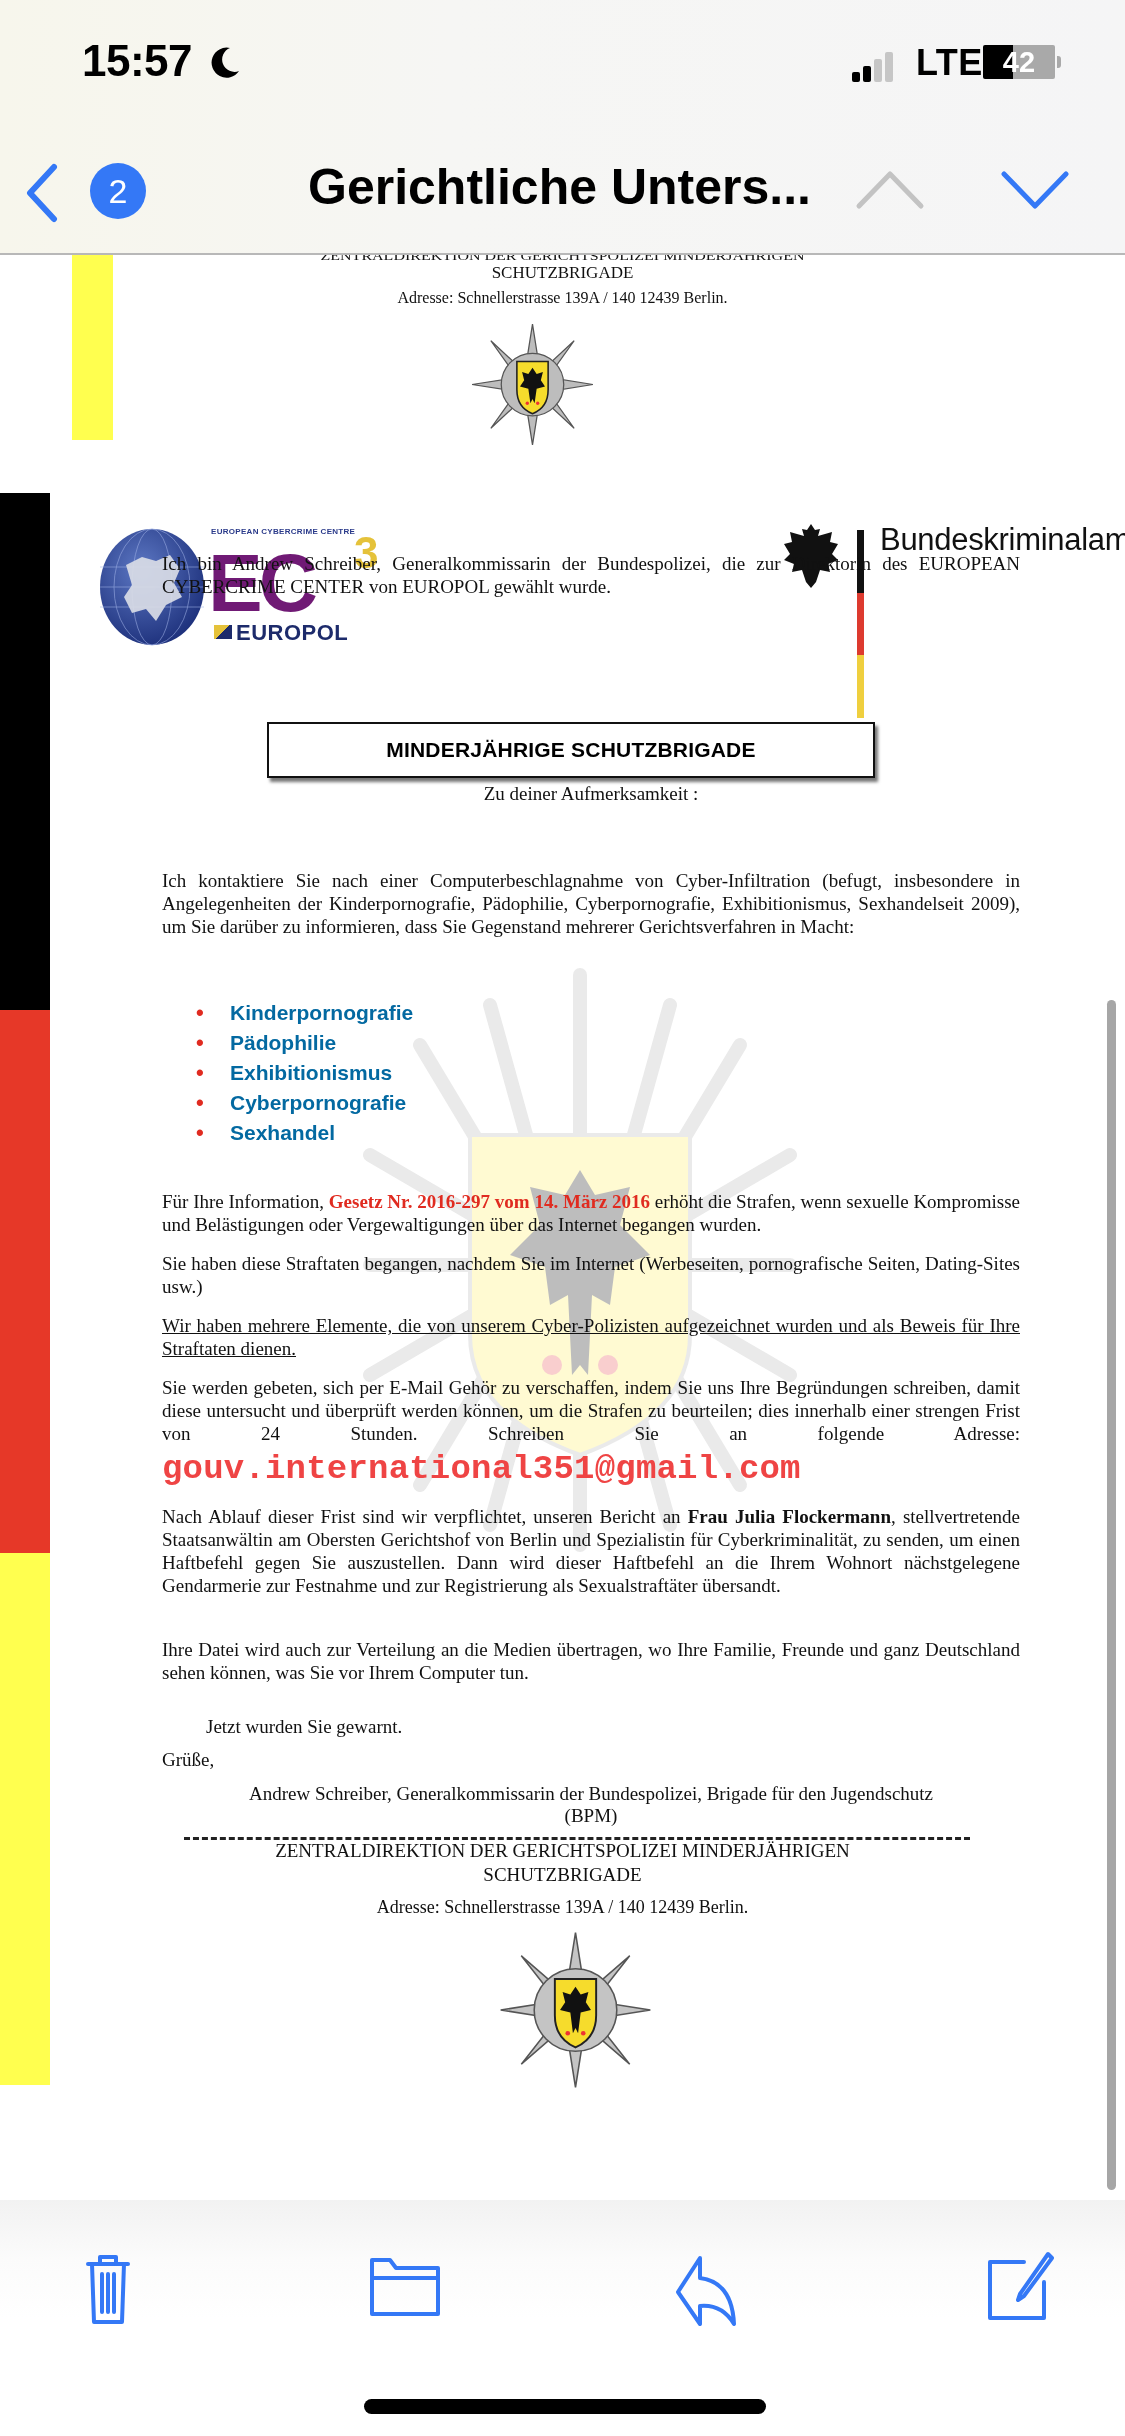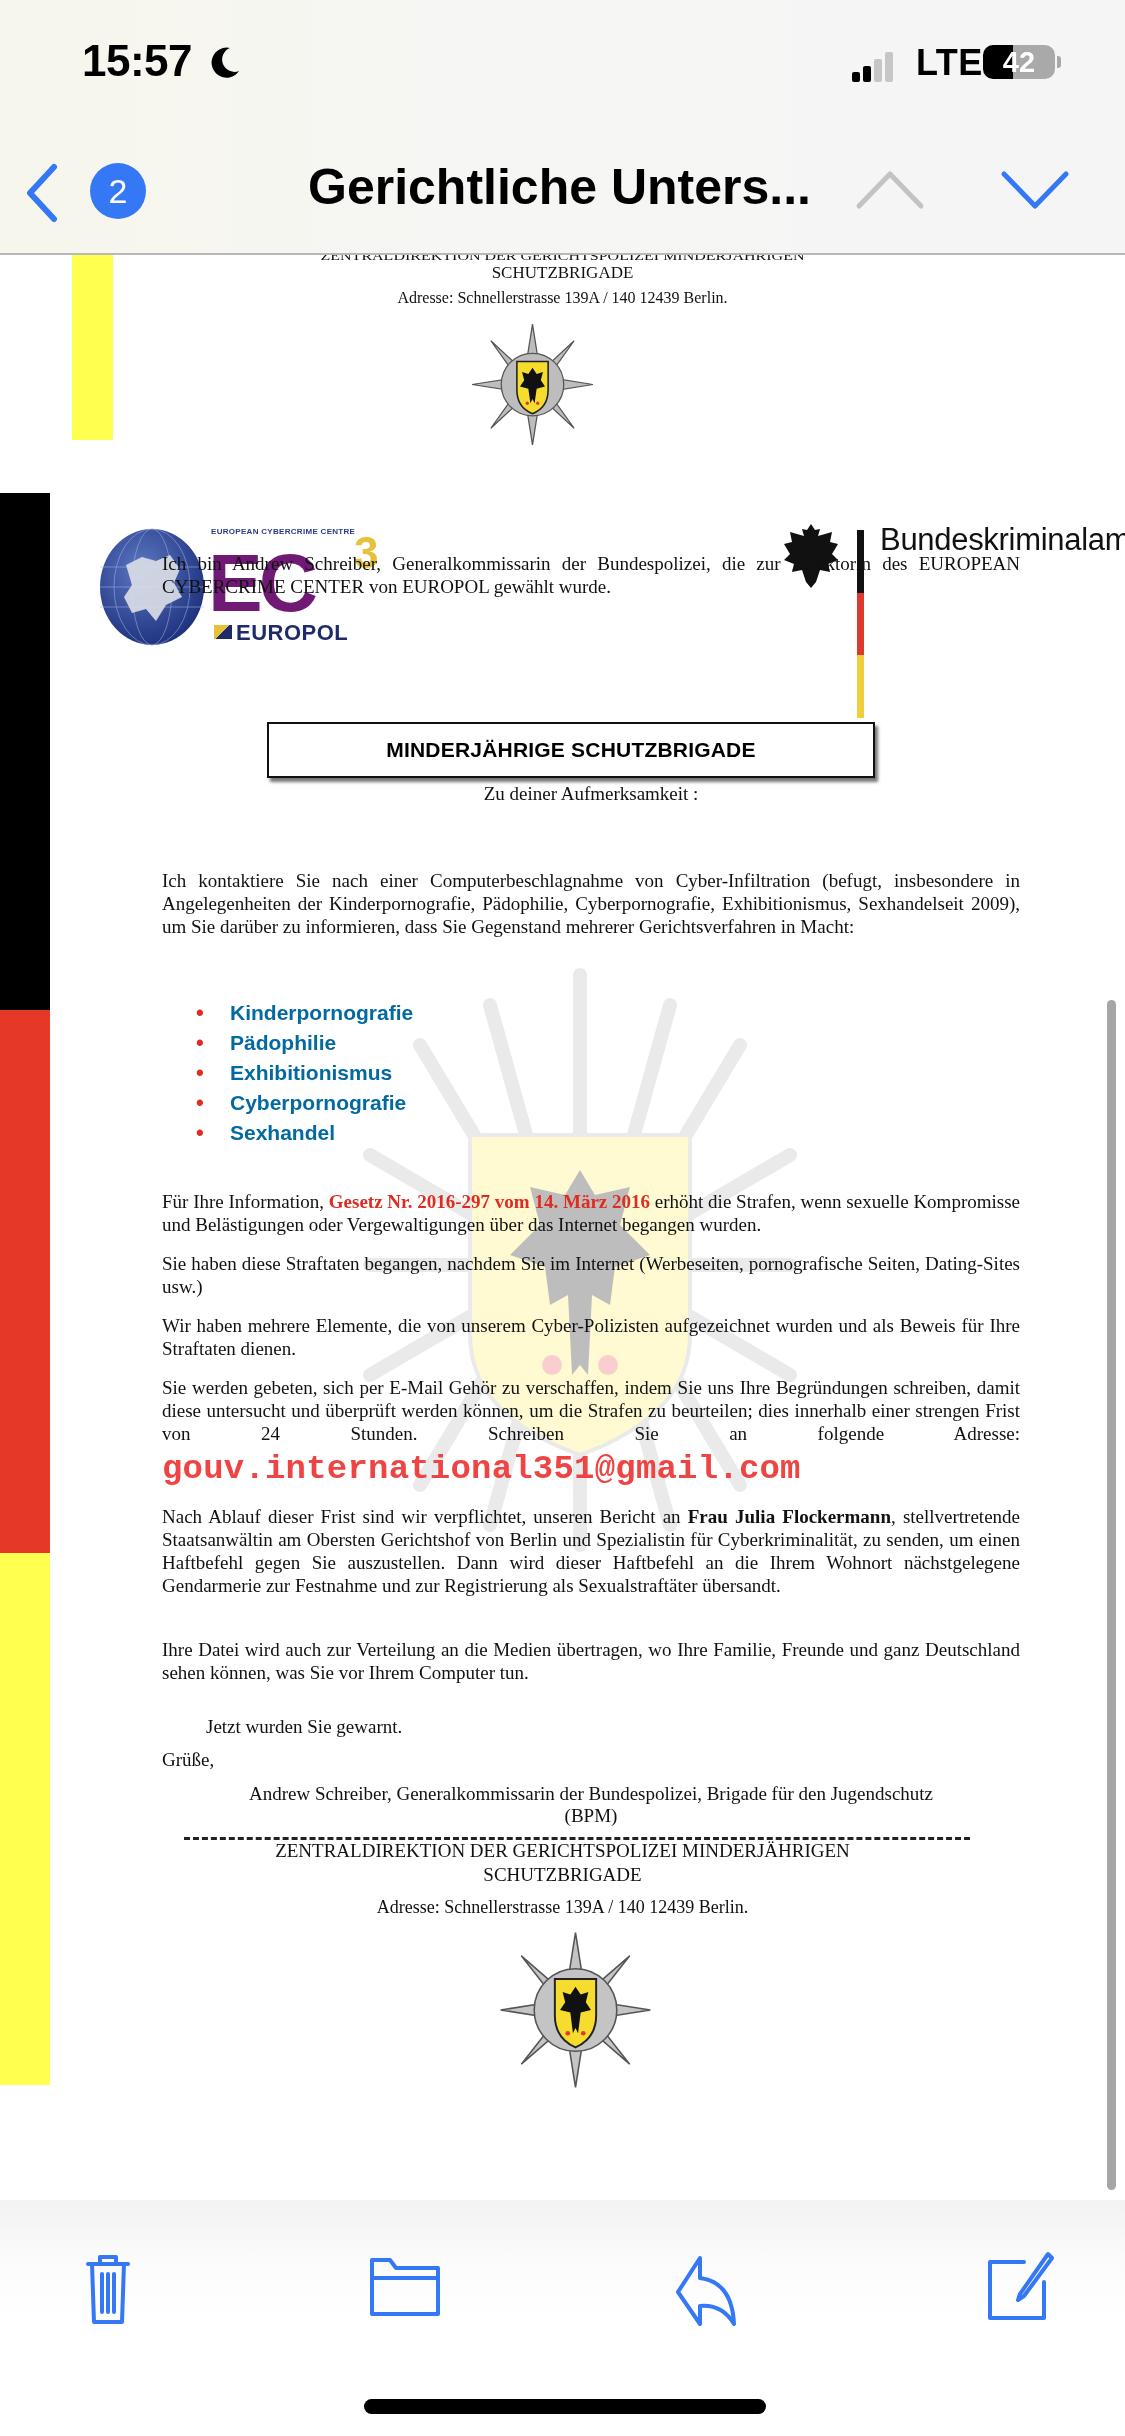--- a/index.html
+++ b/index.html
@@ -16,21 +16,21 @@
     position: absolute; left: 82px; top: 36px; font-family: "Liberation Sans", sans-serif;
     font-size: 44px; font-weight: 600; letter-spacing: -0.5px; color: #000;
   }
   .moon-icon { position: absolute; left: 208px; top: 45px; width: 34px; height: 34px; }
   .signal-icon { position: absolute; left: 852px; top: 52px; width: 44px; height: 30px; }
   .lte-label {
     position: absolute; left: 916px; top: 42px; font-family: "Liberation Sans", sans-serif;
     font-size: 36px; font-weight: 600; color: #000; letter-spacing: 0.5px;
   }
   .battery {
-    position: absolute; left: 983px; top: 45px; width: 72px; height: 34px; border-radius: 10px;
+    position: absolute; left: 983px; top: 45px; width: 72px; height: 34px; border-radius: 2px;
     background: linear-gradient(90deg, #000 0%, #000 42%, #a9a9a9 42%, #a9a9a9 100%);
     color: #fff; font-family: "Liberation Sans", sans-serif; font-size: 29px; font-weight: 700;
     text-align: center; line-height: 34px;
   }
   .battery-tip { position: absolute; left: 1057px; top: 56px; width: 4px; height: 12px; background: #a9a9a9; border-radius: 0 3px 3px 0; }
 
   .nav-back { position: absolute; left: 22px; top: 163px; width: 40px; height: 60px; cursor: pointer; }
   .nav-badge {
     position: absolute; left: 90px; top: 163px; width: 56px; height: 56px; border-radius: 50%;
     background: #3478f6; color: #fff; font-family: "Liberation Sans", sans-serif;
@@ -228,21 +228,21 @@
     <li>Pädophilie</li>
     <li>Exhibitionismus</li>
     <li>Cyberpornografie</li>
     <li>Sexhandel</li>
   </ul>
 
   <div class="body-text" style="top:935px;">
     <span>Für Ihre Information, </span><span class="red-bold">Gesetz Nr. 2016-297 vom 14. März 2016</span><span> erhöht die Strafen, wenn sexuelle Kompromisse und Belästigungen oder Vergewaltigungen über das Internet begangen wurden.</span>
   </div>
   <div class="body-text" style="top:997px;">Sie haben diese Straftaten begangen, nachdem Sie im Internet (Werbeseiten, pornografische Seiten, Dating-Sites usw.)</div>
-  <div class="body-text" style="top:1059px;">Wir haben mehrere Elemente, die von unserem Cyber-Polizisten aufgezeichnet wurden und als Beweis für Ihre Straftaten dienen.</div>
+  <div class="body-text" style="top:1059px;text-decoration:underline;">Wir haben mehrere Elemente, die von unserem Cyber-Polizisten aufgezeichnet wurden und als Beweis für Ihre Straftaten dienen.</div>
   <div class="body-text" style="top:1121px; text-align-last:justify;">Sie werden gebeten, sich per E-Mail Gehör zu verschaffen, indem Sie uns Ihre Begründungen schreiben, damit diese untersucht und überprüft werden können, um die Strafen zu beurteilen; dies innerhalb einer strengen Frist von 24 Stunden. Schreiben Sie an folgende Adresse:</div>
 
   <div class="email-link">gouv.international351@gmail.com</div>
 
   <div class="body-text" style="top:1250px;">
     <span>Nach Ablauf dieser Frist sind wir verpflichtet, unseren Bericht an </span><span class="bold">Frau Julia Flockermann</span><span>, stellvertretende Staatsanwältin am Obersten Gerichtshof von Berlin und Spezialistin für Cyberkriminalität, zu senden, um einen Haftbefehl gegen Sie auszustellen. Dann wird  dieser Haftbefehl an die Ihrem Wohnort nächstgelegene Gendarmerie zur Festnahme und zur Registrierung als Sexualstraftäter übersandt.</span>
   </div>
   <div class="body-text" style="top:1383px;">Ihre Datei wird auch zur Verteilung an die Medien übertragen, wo Ihre Familie, Freunde und ganz Deutschland sehen können, was Sie vor Ihrem Computer tun.</div>
 
   <div class="body-text" style="top:1460px;margin-left:44px;">Jetzt wurden Sie gewarnt.</div>

